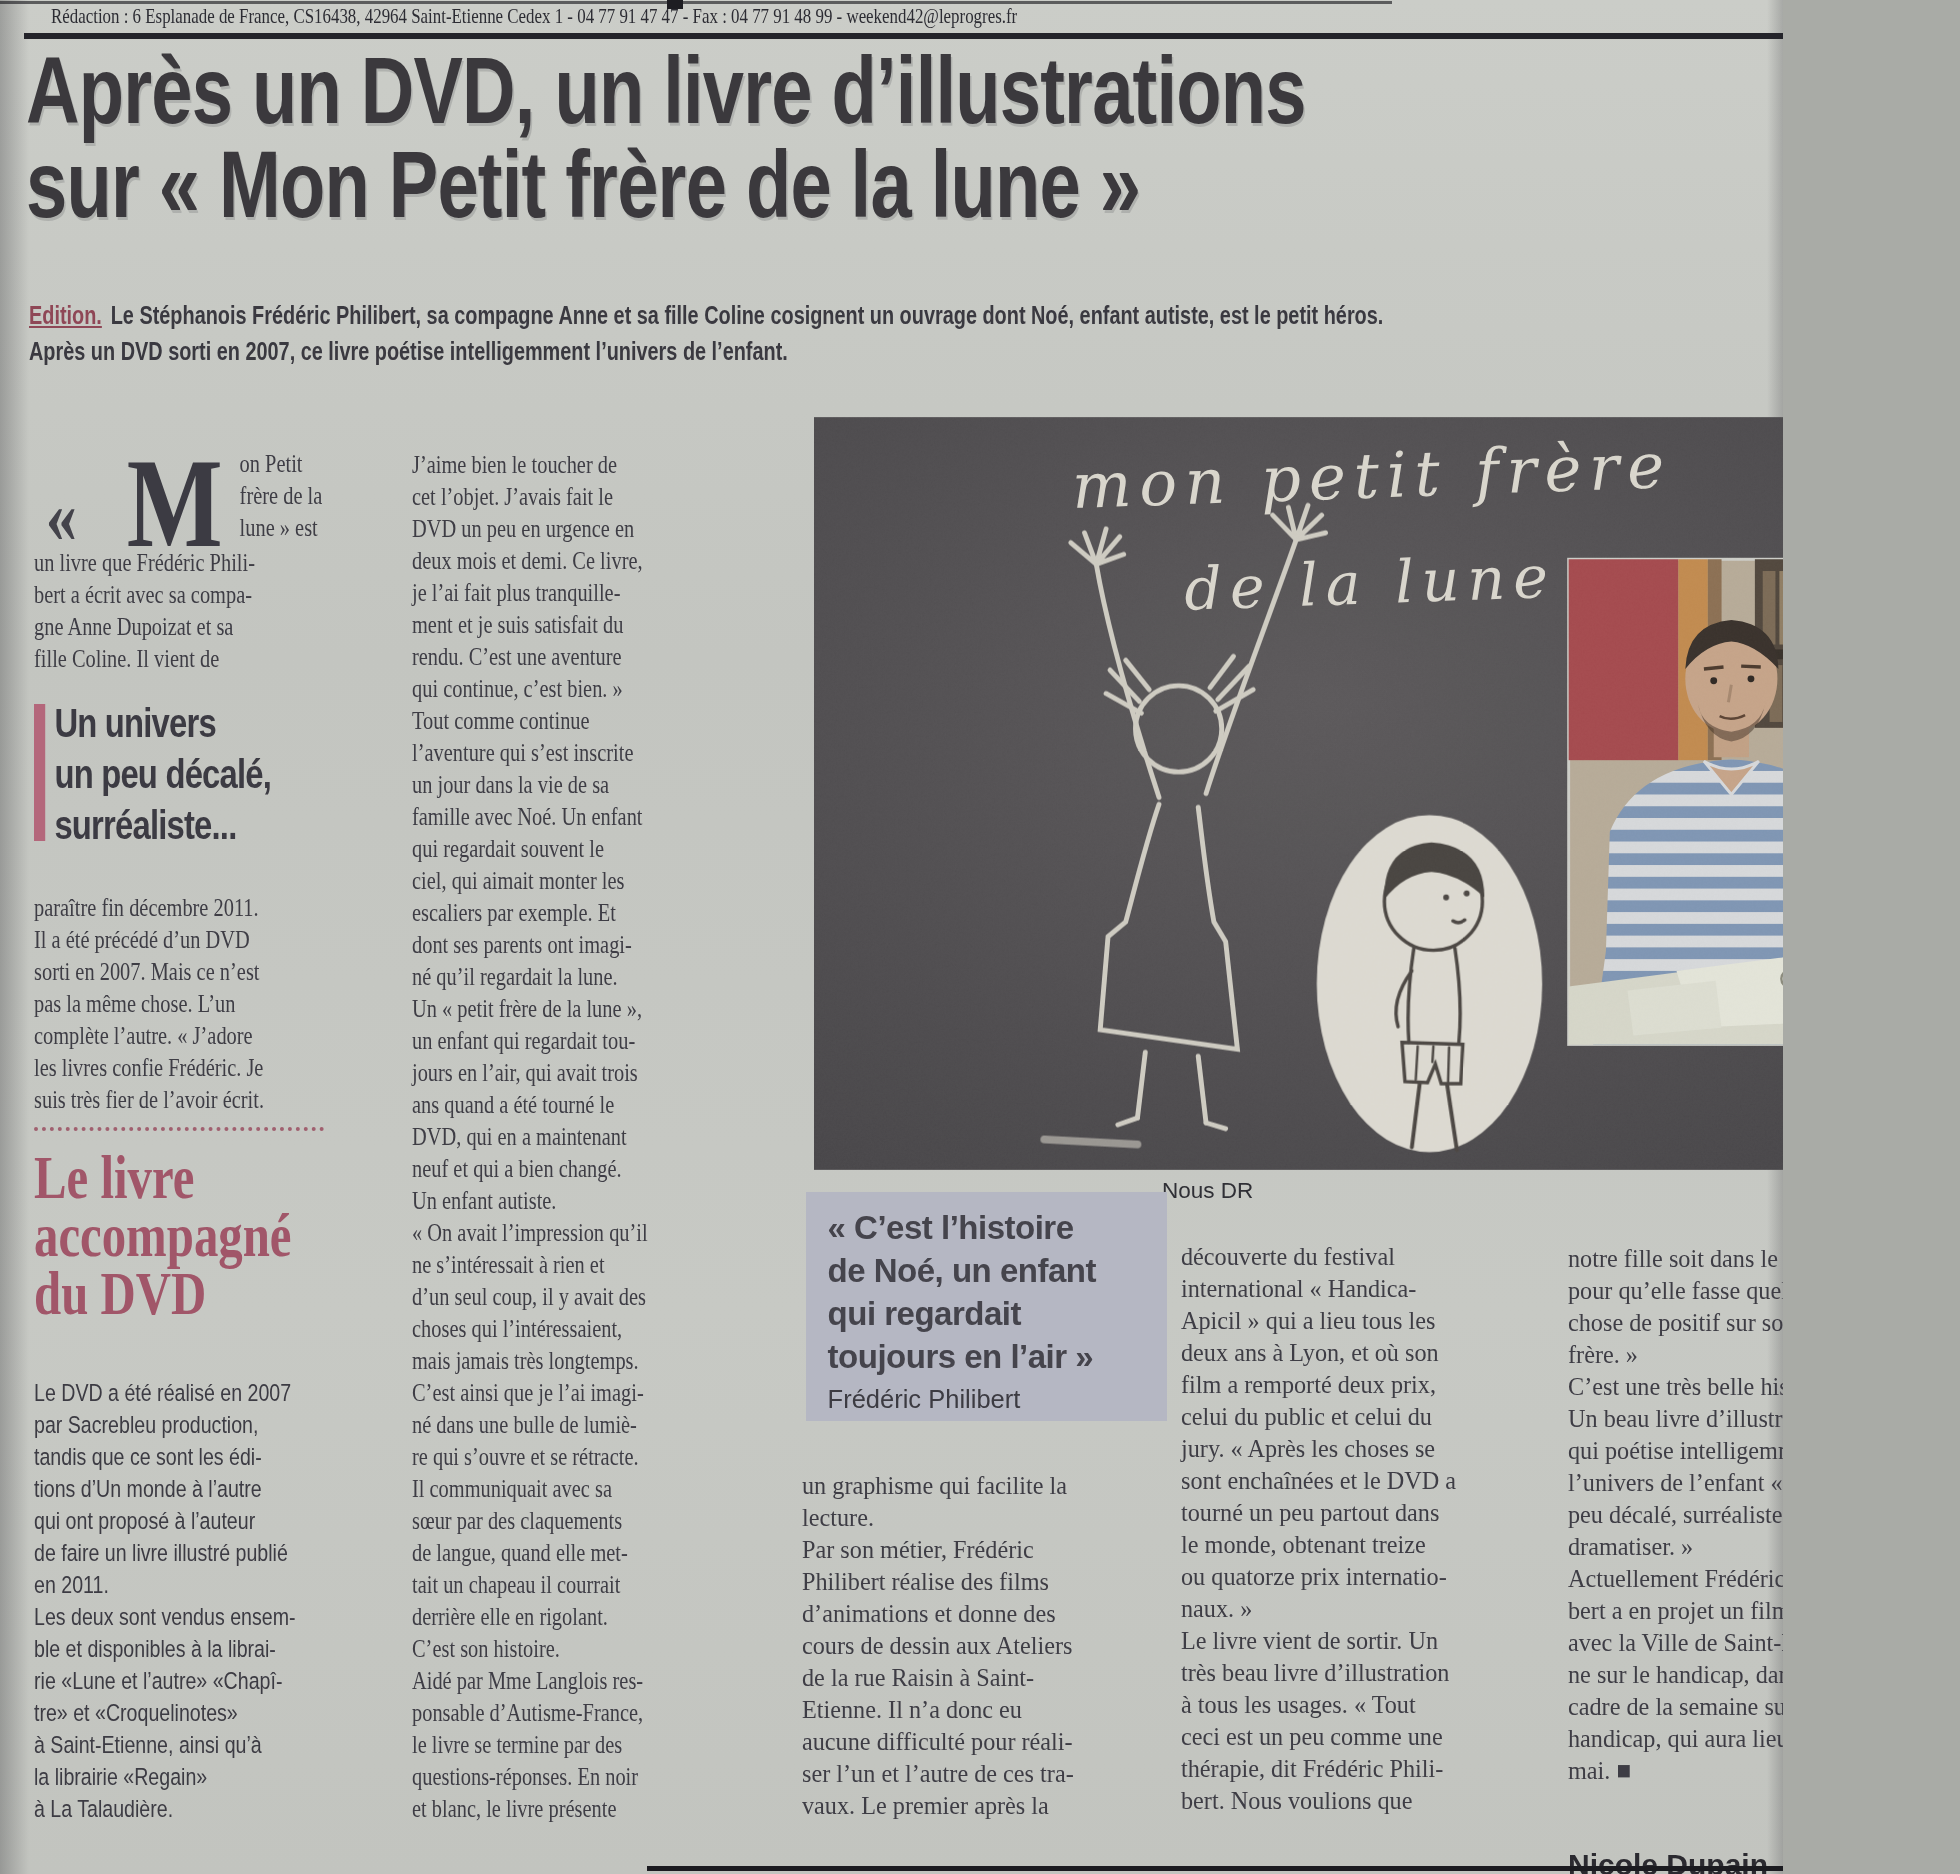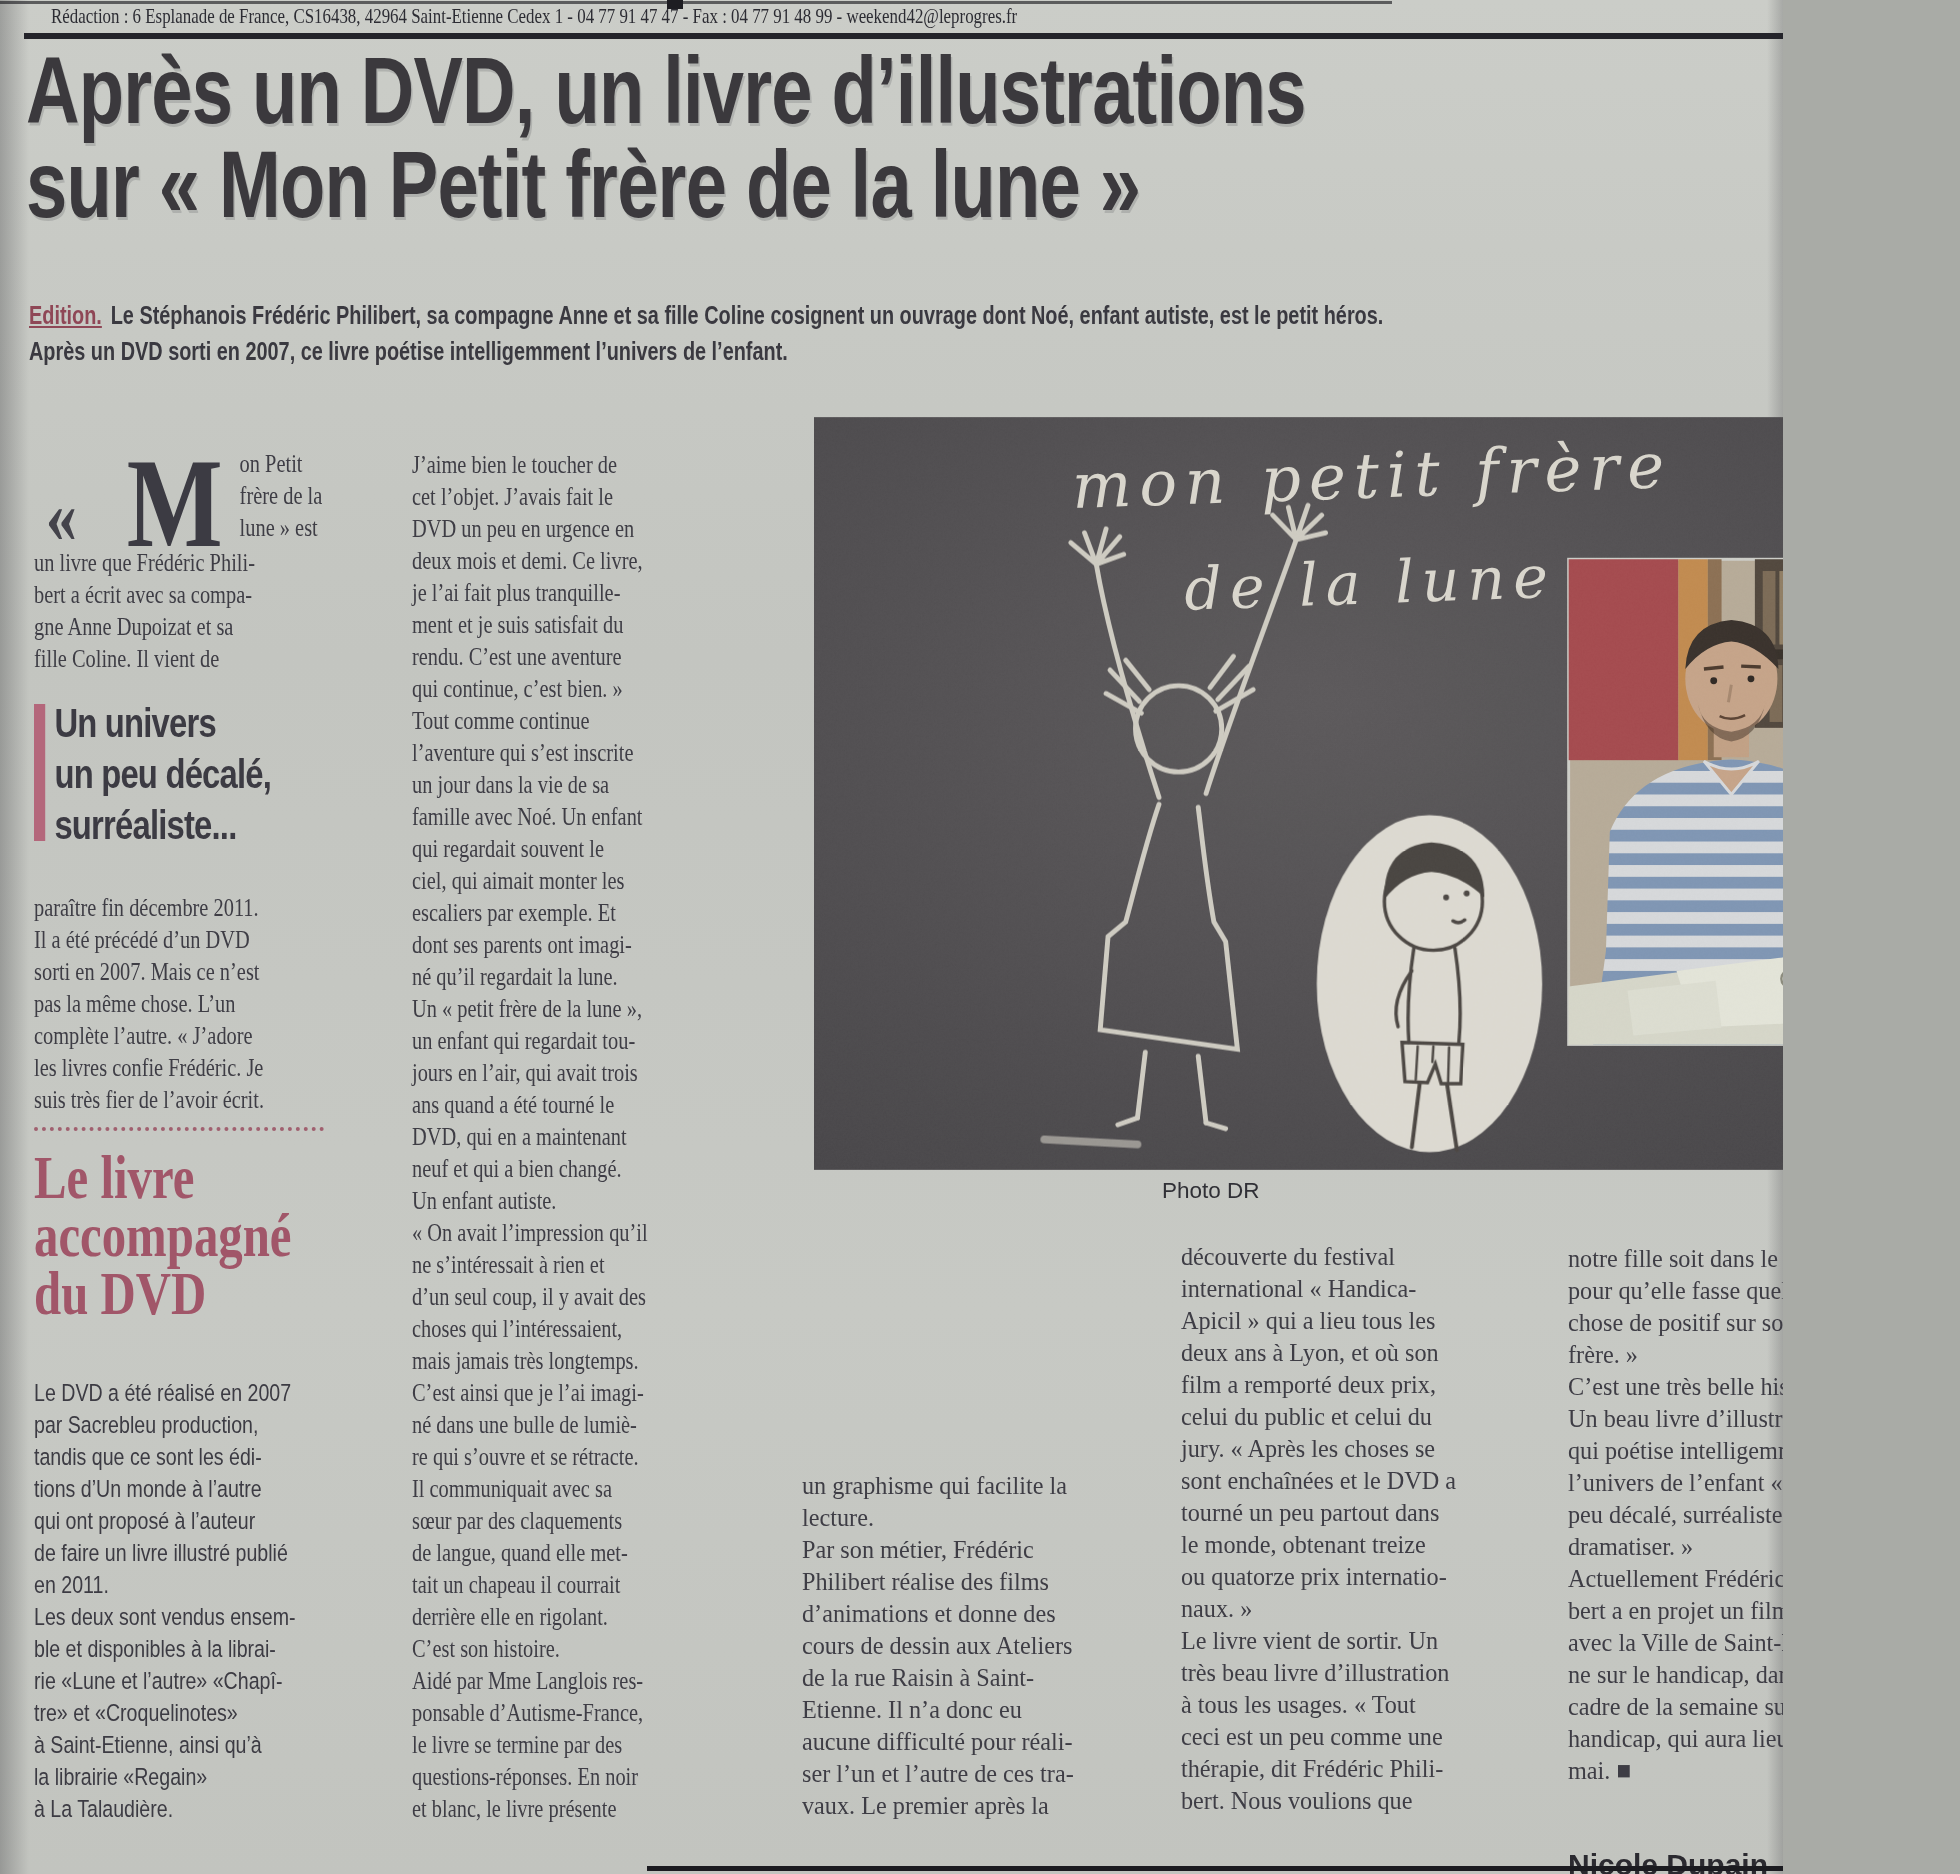--- a/index.html
+++ b/index.html
@@ -214,22 +214,26 @@
             <path d="M 230 448 Q 245 455 262 447"></path>
           </g>
           <ellipse cx="300" cy="402" rx="24" ry="13" fill="#c5a388" transform="rotate(-10 300 402)"></ellipse>
         </g>
       </g>
 
       <rect x="0" y="0" width="1155" height="768" fill="none" filter="url(#grain)"></rect>
     </svg>
   </div>
 
-  <div class="photo-caption">Photo DR</div>
-
+  <div class="photo-caption">Nous DR</div>
+
+  <div class="pullquote">
+    <div class="pq-lines">« C’est l’histoire<br>de Noé, un enfant<br>qui regardait<br>toujours en l’air »</div>
+    <div class="pq-attr">Frédéric Philibert</div>
+  </div>
 
   <div class="serifcol sq95 c3">un graphisme qui facilite la<br>lecture.<br>Par son métier, Frédéric<br>Philibert réalise des films<br>d’animations et donne des<br>cours de dessin aux Ateliers<br>de la rue Raisin à Saint-<br>Etienne. Il n’a donc eu<br>aucune difficulté pour réali-<br>ser l’un et l’autre de ces tra-<br>vaux. Le premier après la</div>
   <div class="serifcol sq95 c4">découverte du festival<br>international « Handica-<br>Apicil » qui a lieu tous les<br>deux ans à Lyon, et où son<br>film a remporté deux prix,<br>celui du public et celui du<br>jury. « Après les choses se<br>sont enchaînées et le DVD a<br>tourné un peu partout dans<br>le monde, obtenant treize<br>ou quatorze prix internatio-<br>naux. »<br>Le livre vient de sortir. Un<br>très beau livre d’illustration<br>à tous les usages. « Tout<br>ceci est un peu comme une<br>thérapie, dit Frédéric Phili-<br>bert. Nous voulions que</div>
   <div class="serifcol sq95 c5">notre fille soit dans le projet<br>pour qu’elle fasse quelque<br>chose de positif sur son<br>frère. »<br>C’est une très belle histoire.<br>Un beau livre d’illustration<br>qui poétise intelligemment<br>l’univers de l’enfant « un<br>peu décalé, surréaliste, sans<br>dramatiser. »<br>Actuellement Frédéric Phili-<br>bert a en projet un film<br>avec la Ville de Saint-Etien-<br>ne sur le handicap, dans le<br>cadre de la semaine sur le<br>handicap, qui aura lieu fin<br>mai. ■</div>
 
   <div class="byline">Nicole Dupain</div>
   <div class="bottom-rule"></div>
 
 </div>
 

